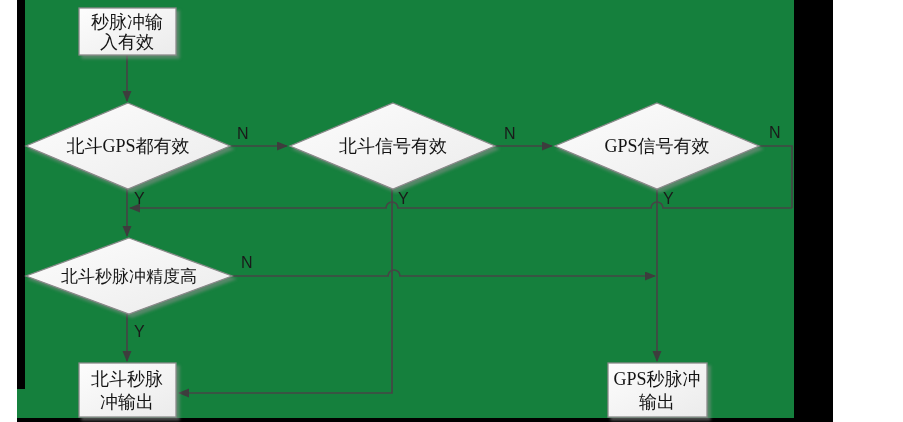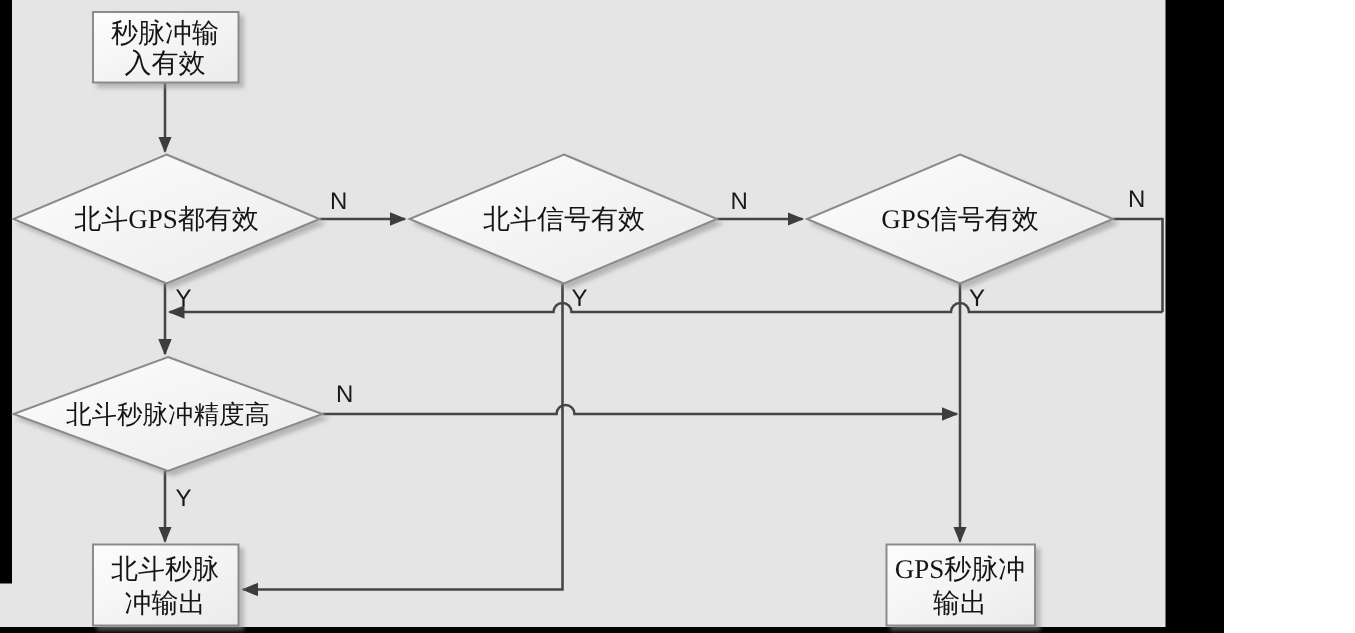--- a/index.html
+++ b/index.html
@@ -1,21 +1,22 @@
 <!DOCTYPE html>
 <html><head>
 <meta charset="utf-8">
 <style>
   html,body{margin:0;padding:0;background:#ffffff;}
   .stage{
     position:relative;
     width:816px;height:422px;
-    background:#e5e5e5;
+    background:#15803d;
     overflow:hidden;
     font-family:"Liberation Serif",serif;
+    margin-left:17px;
   }
   svg{display:block;}
   .edge{fill:none;stroke:#454545;stroke-width:1.7;}
   .shape{fill:url(#shapeFill);stroke:#8a8a8a;stroke-width:1.3;}
   .cjk{font-family:"Liberation Serif",serif;font-size:18px;fill:#141414;text-anchor:middle;}
   .cjk-sm{font-family:"Liberation Serif",serif;font-size:17px;fill:#141414;text-anchor:middle;}
   .lbl{font-family:"Liberation Sans",sans-serif;font-size:16px;fill:#1a1a1a;text-anchor:start;}
   .bar{fill:#000000;}
 </style>
 </head>

